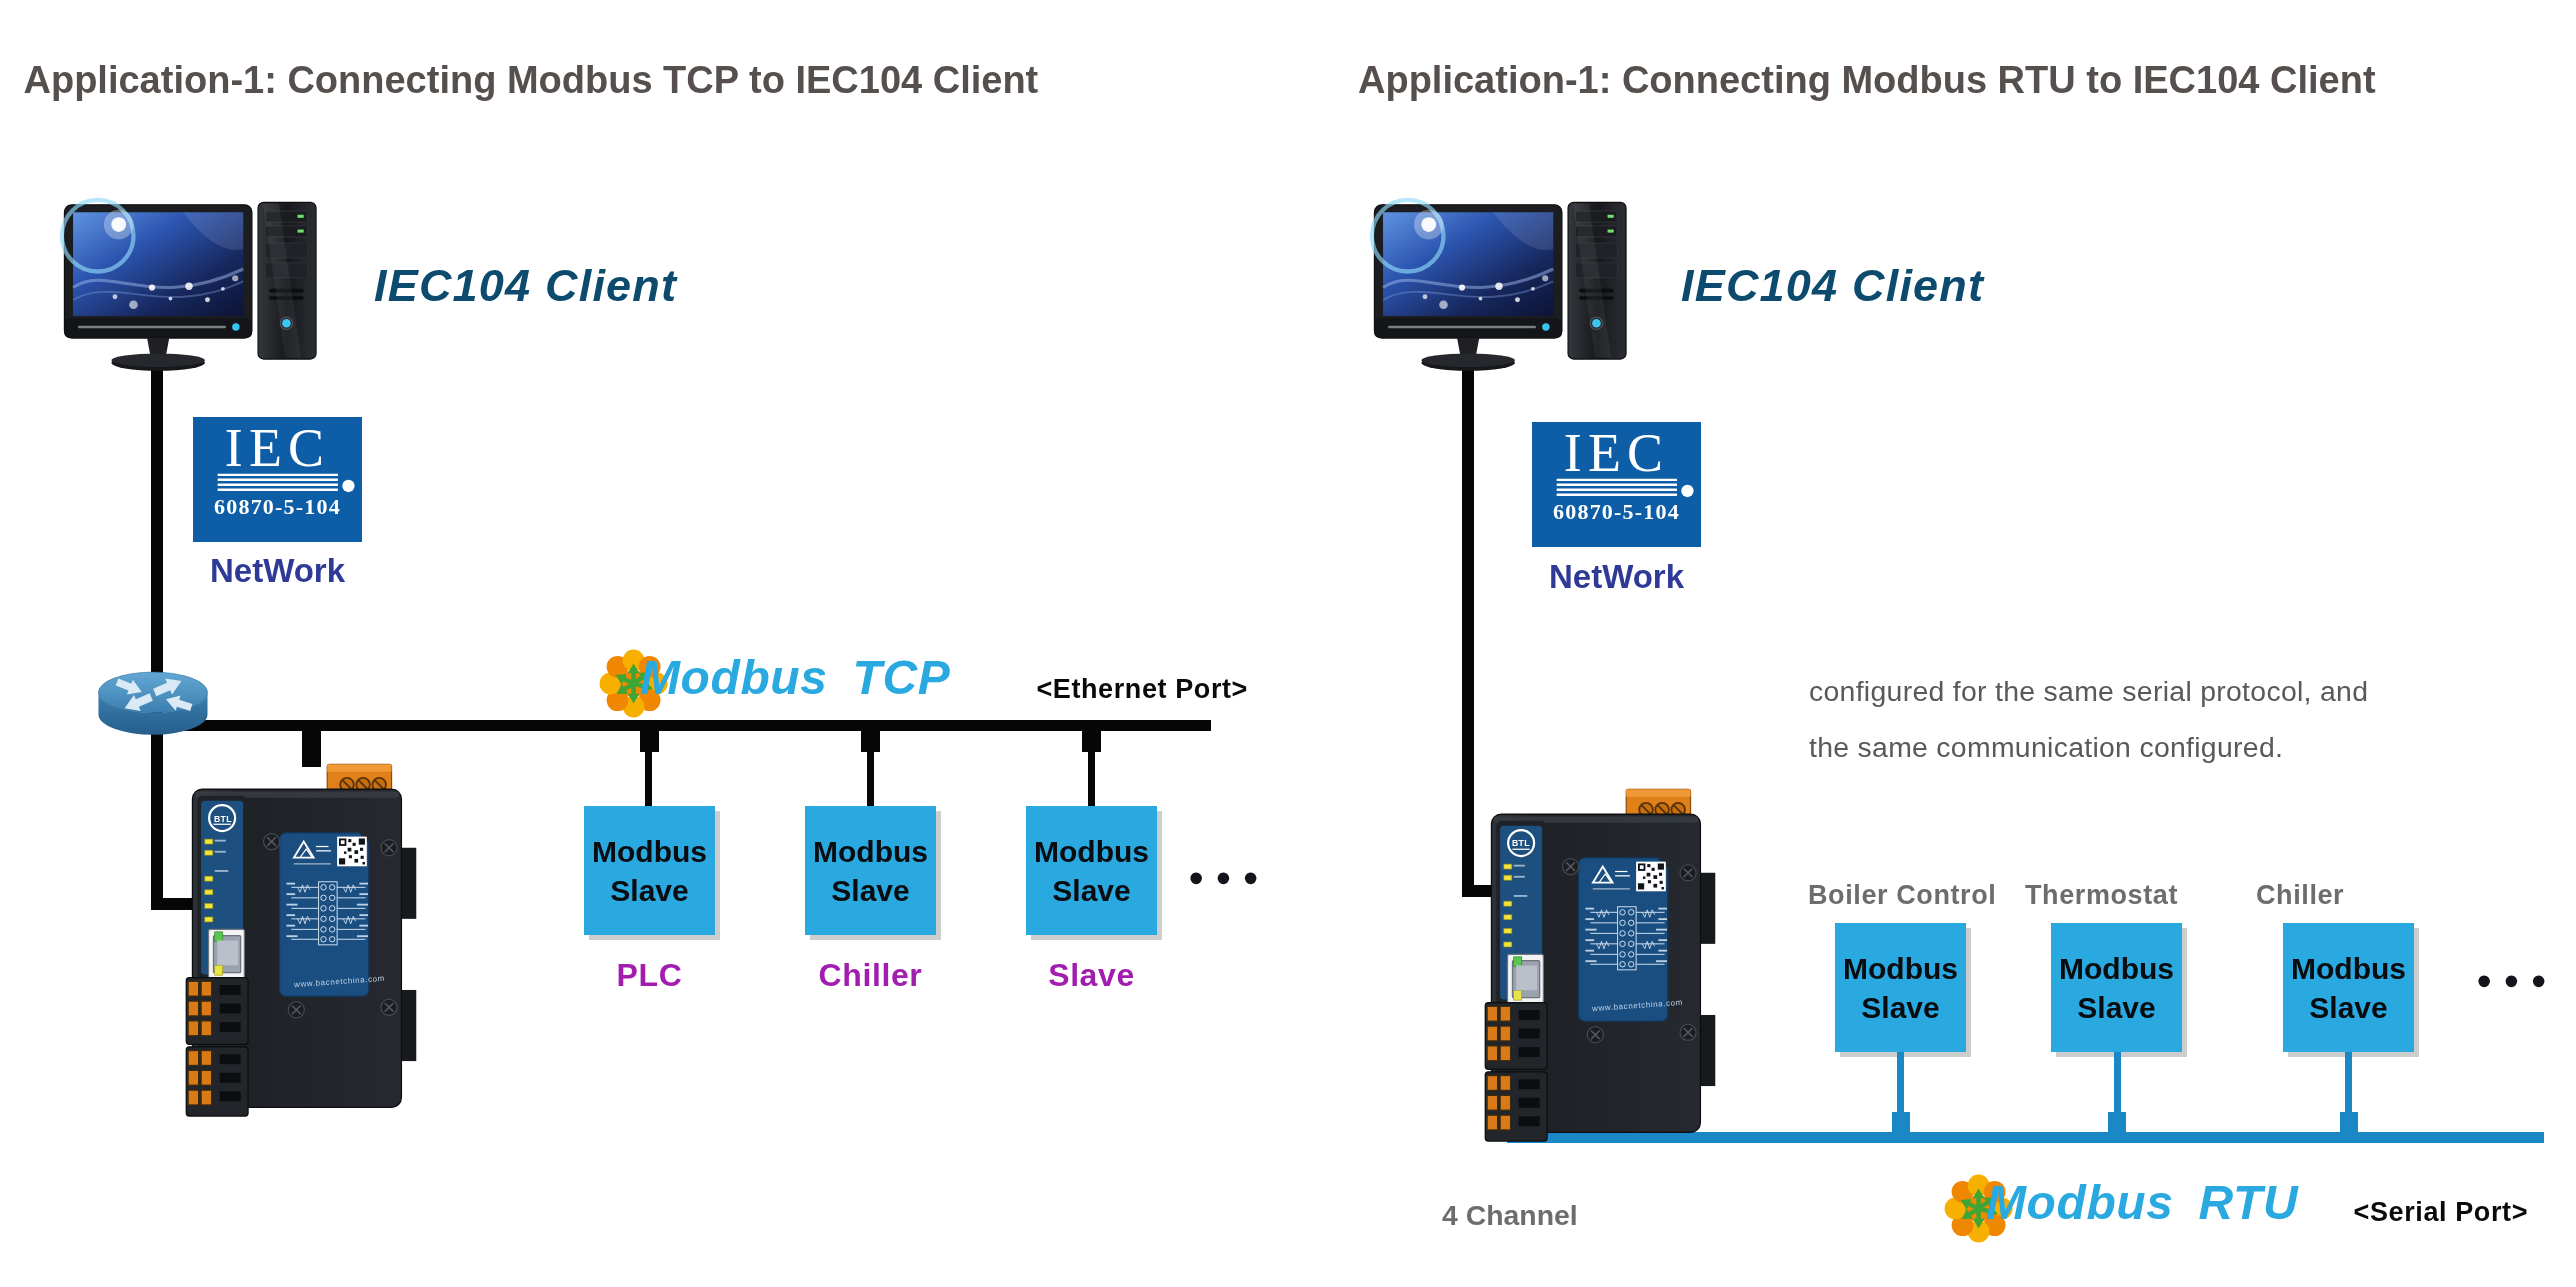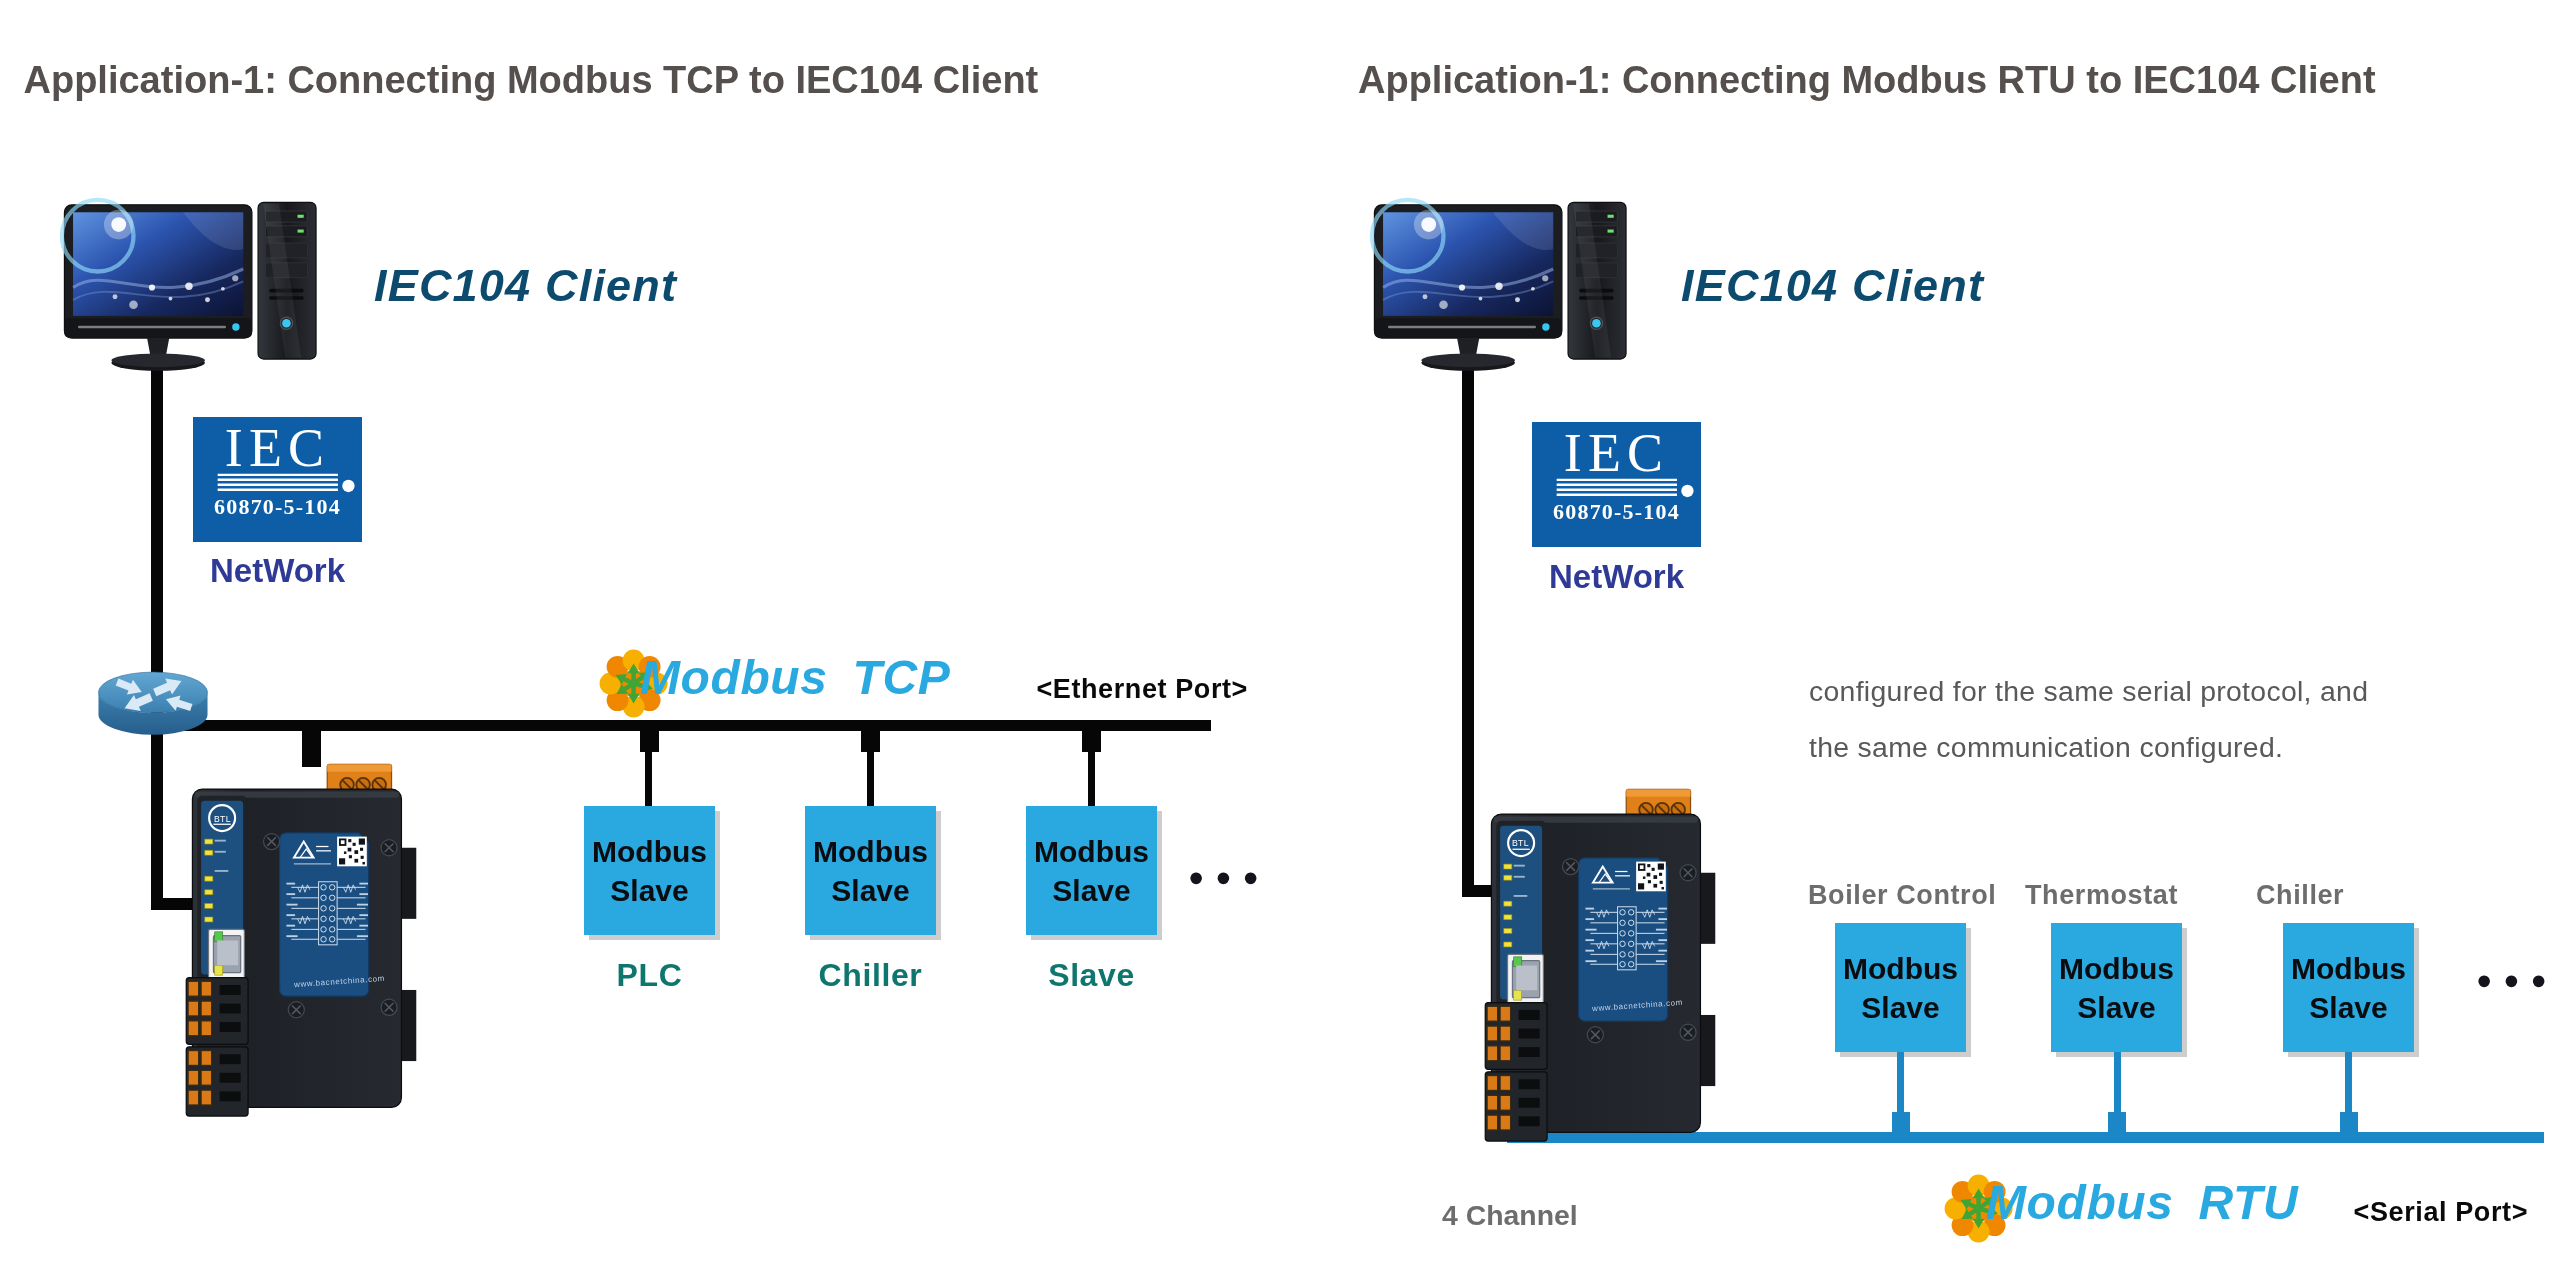--- a/index.html
+++ b/index.html
@@ -9,28 +9,28 @@
   .title{font-size:38px;font-weight:700;color:#55504d;letter-spacing:0;white-space:nowrap;}
   .client{font-size:45px;font-weight:800;font-style:italic;color:#0c4a6e;letter-spacing:1.2px;white-space:nowrap;margin-left:12px;}
   .blackline{background:#060606;}
   .blueline{background:#1b87c7;}
   .iecbox{width:169px;height:125px;background:#0d5ea6;text-align:center;}
   .iec-acronym{display:block;font-family:"Liberation Serif",serif;font-weight:400;font-size:54px;line-height:1;color:#fff;letter-spacing:6.2px;margin-top:3.7px;}
   .iec-standard{display:block;font-family:"Liberation Serif",serif;font-weight:700;font-size:22px;color:#fff;letter-spacing:1.2px;margin-top:3.7px;}
   .iec-caption{width:169px;text-align:center;font-size:33px;font-weight:800;color:#2e3a96;}
   .slavebox{width:131px;height:129px;background:#29a9e0;box-shadow:5px 5px 0 rgba(90,90,90,0.30);display:flex;align-items:center;justify-content:center;text-align:center;}
   .slavebox span{white-space:pre-line;font-size:30px;line-height:1.3;font-weight:700;color:#0b0c10;}
-  .slavelabel{font-size:32px;font-weight:600;color:#0f766e;text-align:center;letter-spacing:0.6px;}
+  .slavelabel{font-size:32px;font-weight:600;color:#a21caf;text-align:center;letter-spacing:0.6px;}
   .slavelabel-top{font-size:27px;font-weight:600;color:#6d6d70;text-align:left;letter-spacing:0.6px;white-space:nowrap;}
   .modbus-word{font-size:48px;font-weight:800;font-style:italic;color:#2aa9e1;white-space:nowrap;letter-spacing:0.6px;}
   .portlabel{font-size:27px;font-weight:700;color:#0a0a0a;white-space:nowrap;letter-spacing:0.6px;}
   .dots{font-size:27px;letter-spacing:11px;color:#14141c;white-space:nowrap;}
   .note{font-size:28.4px;font-weight:400;color:#58595b;line-height:56px;white-space:nowrap;letter-spacing:0.3px;}
   .channel{font-size:28.4px;font-weight:600;color:#6d6d70;white-space:nowrap;}
-  .dev-brand{font-size:8.7px;font-weight:400;color:#ffffff;letter-spacing:0.3px;}
+  .dev-brand{font-size:8.7px;font-weight:700;color:#ffffff;letter-spacing:0.3px;}
   .dev-url{font-size:8px;font-weight:400;color:#bdd2e8;letter-spacing:0.6px;transform:rotate(-4deg);white-space:nowrap;}
 </style>
 </head>
 <body>
 
 <div class="canvas">
 
   <svg width="0" height="0" style="position:absolute">
     <defs>
       <linearGradient id="g-screen" x1="0" y1="0" x2="1" y2="1">

